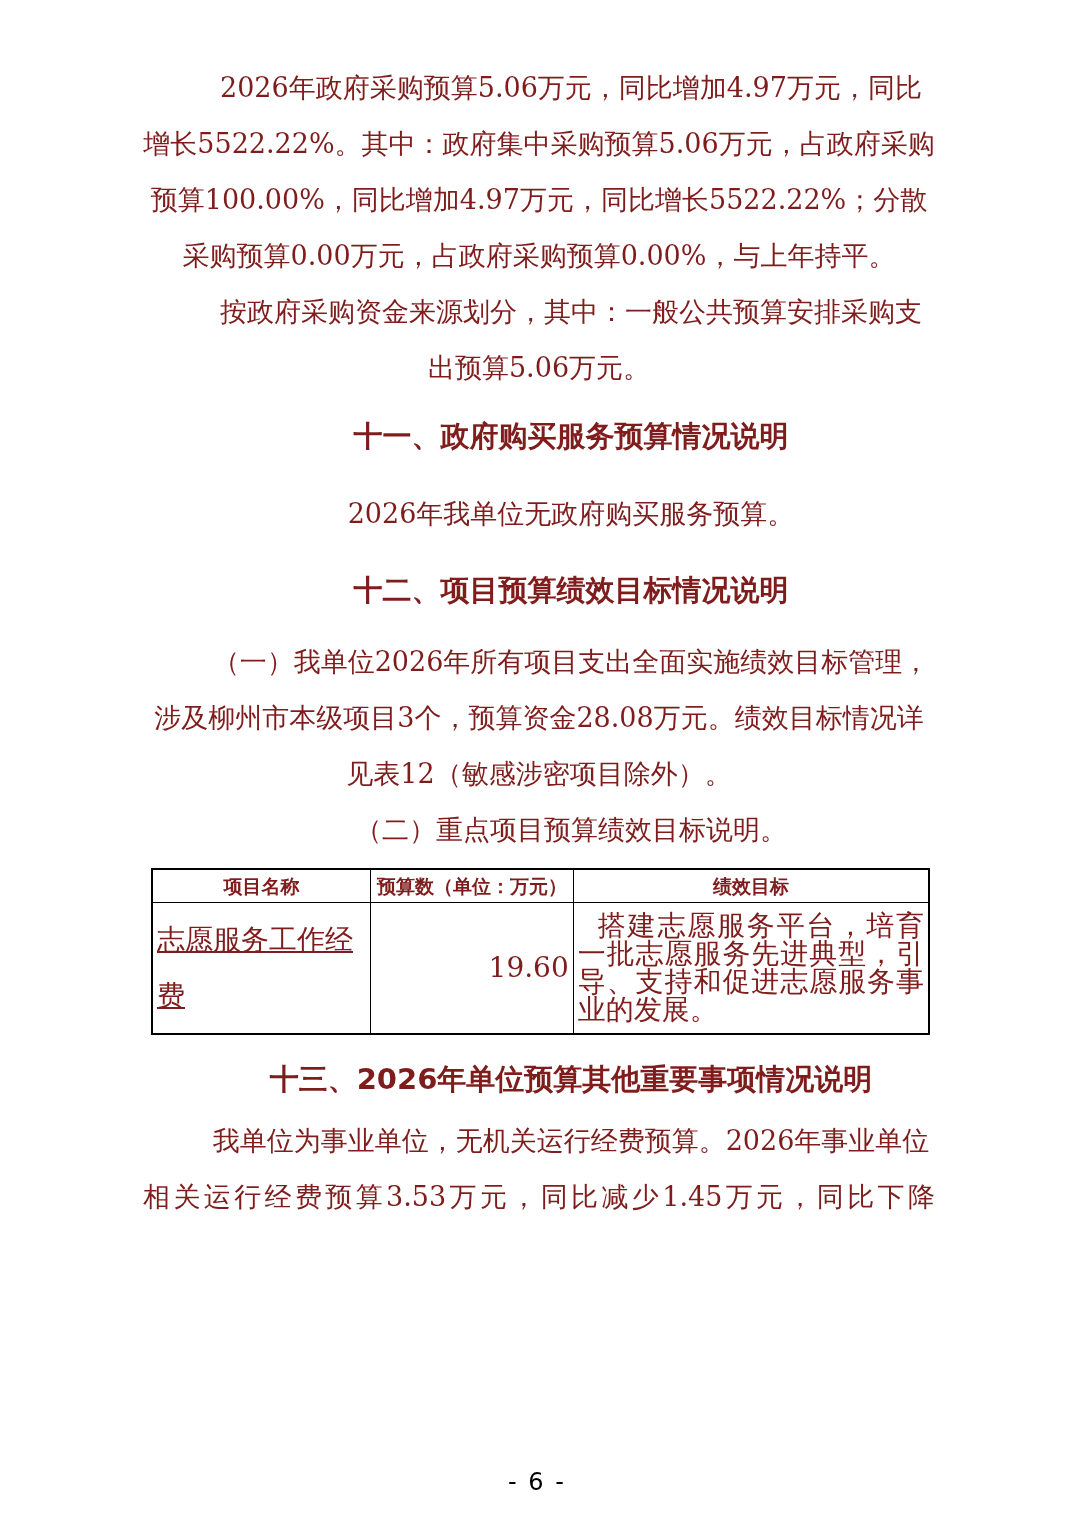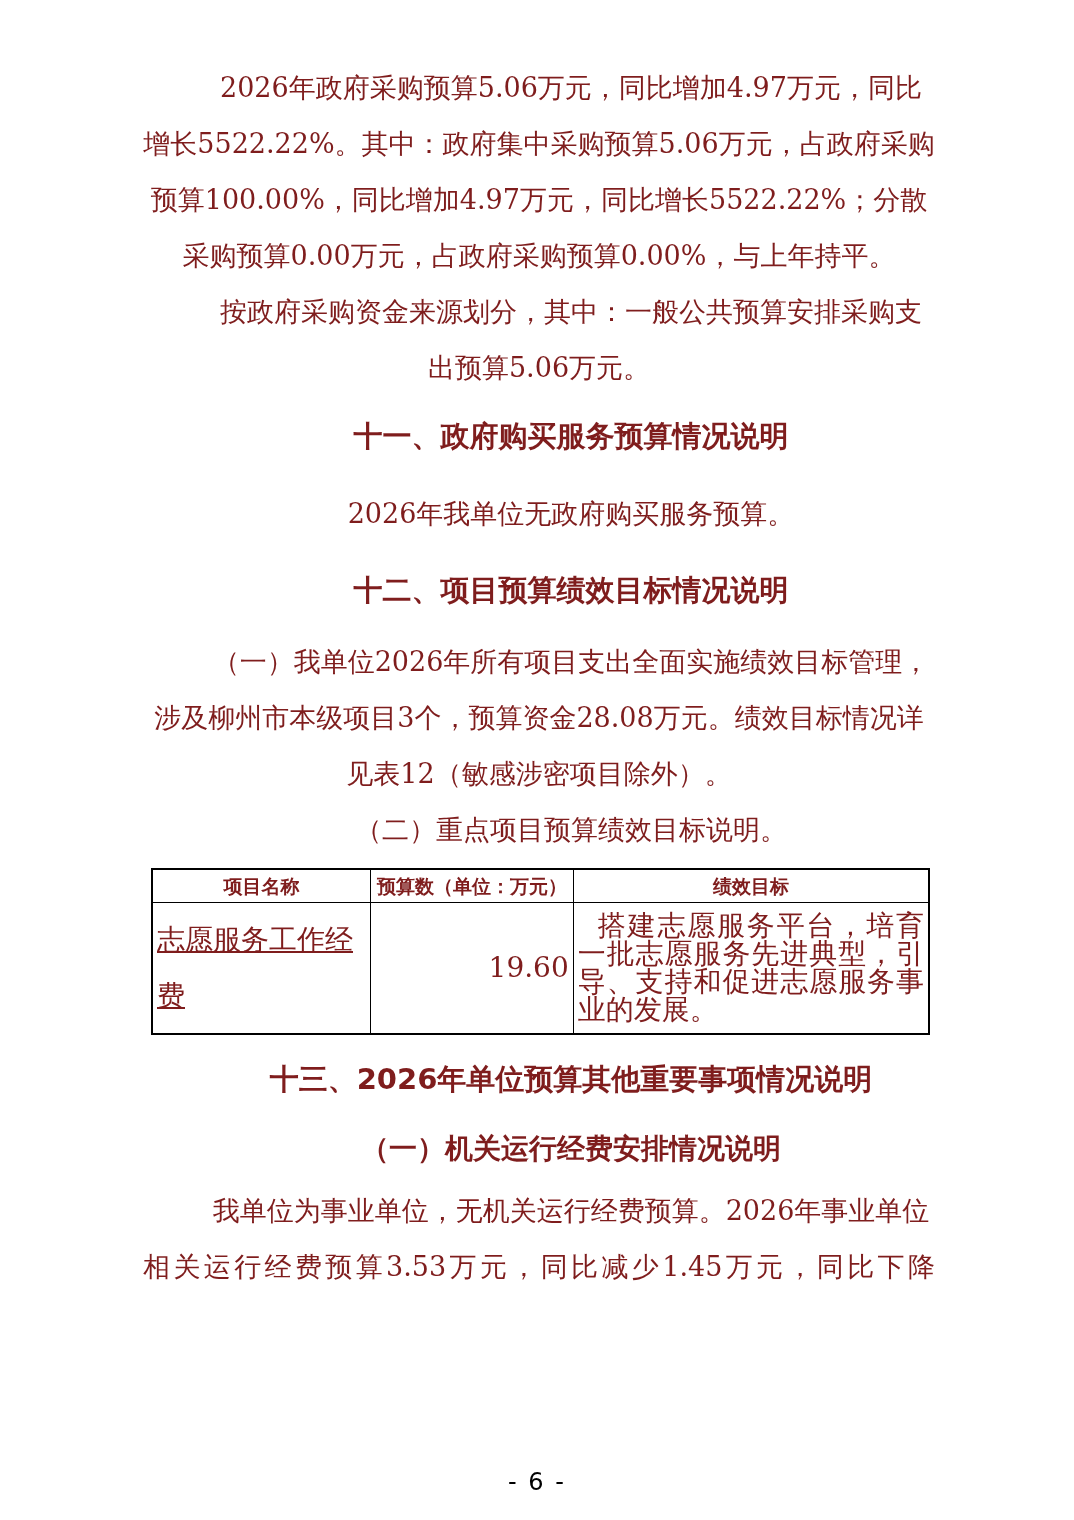--- a/index.html
+++ b/index.html
@@ -164,20 +164,19 @@
         <tr>
           <td class="cell-name">志愿服务工作经费</td>
           <td class="cell-budget">19.60</td>
           <td class="cell-target">搭建志愿服务平台，培育一批志愿服务先进典型，引导、支持和促进志愿服务事业的发展。</td>
         </tr>
       </tbody>
     </table>
 
     <p class="major-heading mt16">十三、2026年单位预算其他重要事项情况说明</p>
 
-    <p class="sub-heading mt14">（一）机关运行经费安排情况说明</p>
 
     <p class="body-para continues mt6">我单位为事业单位，无机关运行经费预算。2026年事业单位相关运行经费预算3.53万元，同比减少1.45万元，同比下降</p>
 
   </div>
 
   <div class="page-number">- 6 -</div>
 </div>
 
 </body></html>

